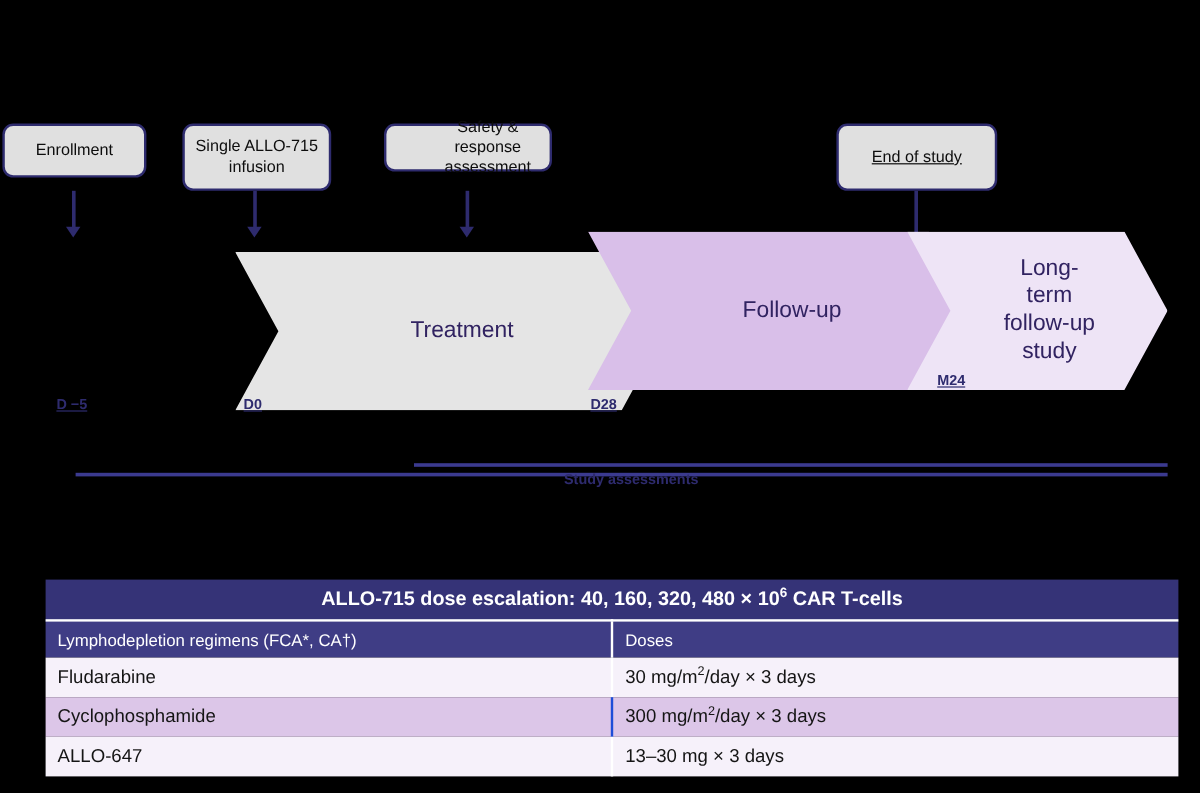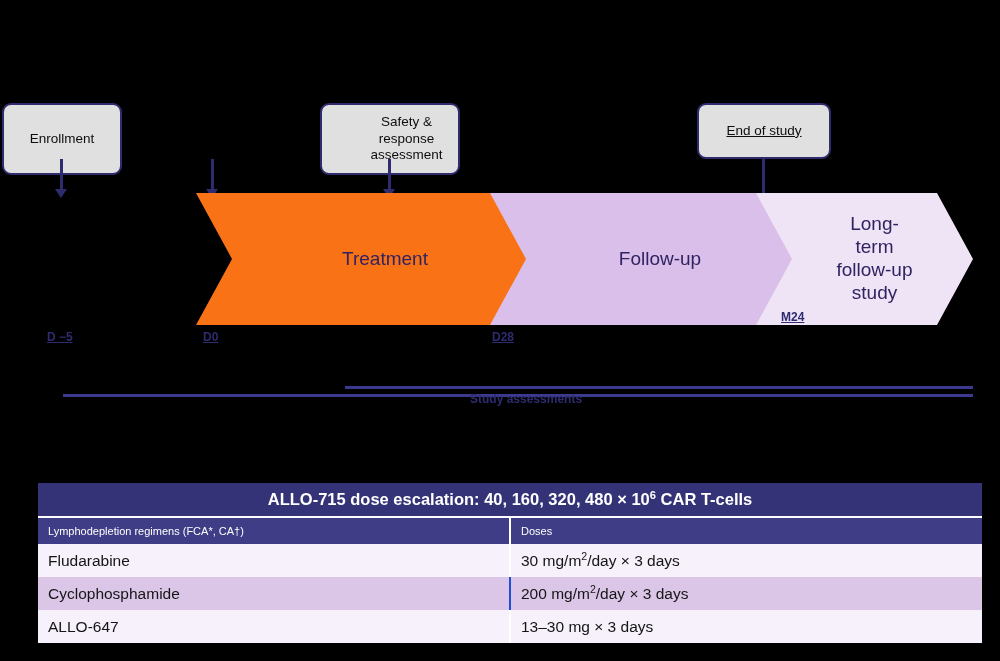--- a/index.html
+++ b/index.html
@@ -128,61 +128,64 @@
     text-align: center !important;
     font-size: 16.5px;
     height: 33px;
     border-bottom: 2px solid #ffffff;
   }
   .tbl-subhead {
     background: #3f3d85;
     color: #ffffff;
     font-weight: normal;
     height: 18px;
-    font-size: 11px;
+    font-size: 14px;
     border-right: 2px solid #ffffff;
   }
   .tbl-subhead:last-child { border-right: none; }
   .row-a td { background: #f6f1fa; color: #151515; height: 33px; border-right: 2px solid #ffffff; }
   .row-b td { background: #dcc6e8; color: #151515; height: 33px; border-right: 2px solid #1d4ed8; }
   .row-a td:last-child, .row-b td:last-child { border-right: none; }
   #dose-table .col-left { width: 50%; }
   sup { font-size: 0.68em; vertical-align: super; line-height: 0; }
 </style>
 </head>
 <body>
 
 <div id="canvas">
 
-  <div class="callout" style="left:2px; top:103px; width:120px; height:72px;">
+  <div class="callout" style="left:2px; top:103px; width:120px; height:45px;">
     <span>Enrollment</span>
   </div>
 
-
-  <div class="callout" style="left:320px; top:103px; width:140px; height:72px;padding-left:39px;">
+  <div class="callout" style="left:152px; top:103px; width:124px; height:56px;">
+    <span>Single ALLO-715 infusion</span>
+  </div>
+
+  <div class="callout" style="left:320px; top:103px; width:140px; height:40px;padding-left:39px;">
     <span>Safety &amp; response assessment</span>
   </div>
 
   <div class="callout" style="left:697px; top:103px; width:134px; height:56px;text-decoration:underline;">
     <span>End of study</span>
   </div>
 
   <div class="connector" style="left:60px; top:159px; height:31px;"></div>
   <div class="connector-head" style="left:55px; top:189px;"></div>
 
   <div class="connector" style="left:211px; top:159px; height:31px;"></div>
   <div class="connector-head" style="left:206px; top:189px;"></div>
 
   <div class="connector" style="left:388px; top:159px; height:31px;"></div>
   <div class="connector-head" style="left:383px; top:189px;"></div>
 
   <div class="connector" style="left:762px; top:159px; height:44px;"></div>
 
 
-  <div class="chevron chev-notched" style="left:196px; top:193px; width:358px; background:#f97316;">
+  <div class="chevron chev-notched" style="left:196px; top:210px; width:358px; background:#e5e5e5;">
     <span class="chev-label">Treatment</span>
   </div>
 
   <div class="chevron chev-notched" style="left:490px; top:193px; width:320px; background:#d9bfe9;">
     <span class="chev-label">Follow-up</span>
   </div>
 
   <div class="chevron chev-notched" style="left:756px; top:193px; width:217px; background:#eee4f6;">
     <span class="chev-label" style="white-space:pre-line;">Long-
 term
@@ -218,21 +221,21 @@
     <tbody>
       <tr class="row-a">
         <td>Fludarabine</td>
         <td>
           <span>30 mg/m</span><sup>2</sup><span>/day × 3 days</span>
         </td>
       </tr>
       <tr class="row-b">
         <td>Cyclophosphamide</td>
         <td>
-          <span>200 mg/m</span><sup>2</sup><span>/day × 3 days</span>
+          <span>300 mg/m</span><sup>2</sup><span>/day × 3 days</span>
         </td>
       </tr>
       <tr class="row-a">
         <td>ALLO-647</td>
         <td>
           <span>13–30 mg × 3 days</span><sup></sup><span></span>
         </td>
       </tr>
     </tbody>
   </table>

